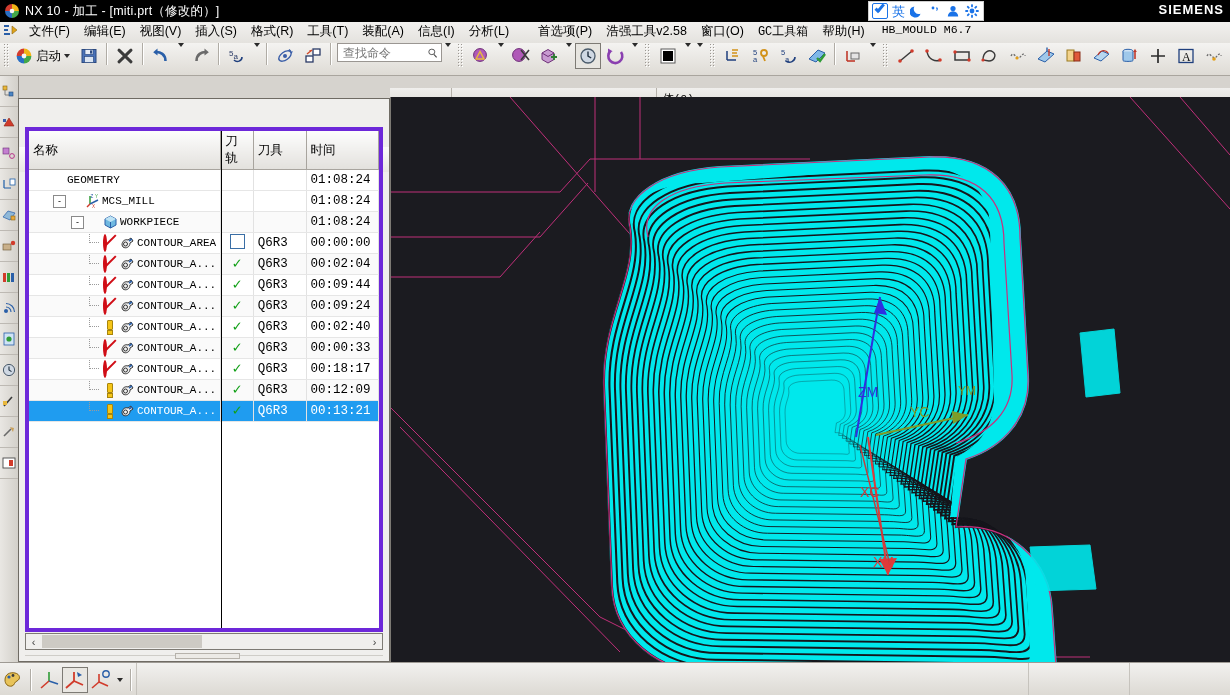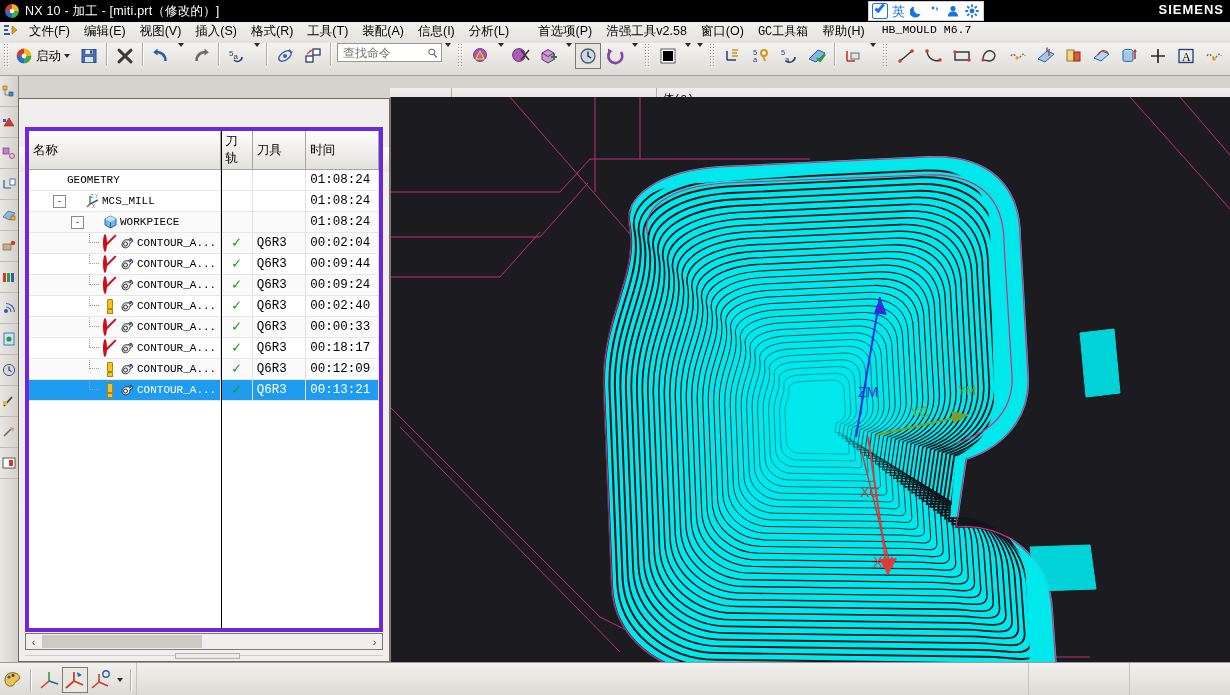--- a/index.html
+++ b/index.html
@@ -657,20 +657,38 @@
                       <path d="M7.5 1 L13 4 L13 10 L7.5 13 L2 10 L2 4Z" fill="#6fb8e0" stroke="#2a5fa8"></path>
                       <path d="M7.5 1 L13 4 L7.5 7 L2 4Z" fill="#bfe4f5"></path>
                       <path d="M7.5 7 L7.5 13" stroke="#2a5fa8"></path>
                     </svg></span>
                   <span class="lbl">WORKPIECE</span>
                 </div>
               </td>
               <td class="c-path"></td>
               <td class="c-tool"></td>
               <td class="c-time">01:08:24</td>
+            </tr>
+            <tr>
+              <td class="c-name">
+                <div class="name-inner">
+                  <span class="ind" style="width:54px"></span>
+                  <span class="dots"></span>
+                  <span class="ic"><span class="ic-deny"></span></span>
+                  <span class="ic"><svg width="15" height="14" viewBox="0 0 15 14">
+                      <path d="M2 9 C2 5 5 3 8 4 L11 2 L13 5 L10 7 C10 11 6 13 3 11Z" fill="#f0f0f0" stroke="#333" stroke-width="1"></path>
+                      <path d="M9 5 L12 3" stroke="#2a5fa8" stroke-width="1.6"></path>
+                      <circle cx="5.5" cy="8" r="2" fill="none" stroke="#333" stroke-width="1"></circle>
+                    </svg></span>
+                  <span class="lbl">CONTOUR_AREA</span>
+                </div>
+              </td>
+              <td class="c-path"><span class="ic-emptybox"></span></td>
+              <td class="c-tool">Q6R3</td>
+              <td class="c-time">00:00:00</td>
             </tr>
             <tr class="alt">
               <td class="c-name">
                 <div class="name-inner">
                   <span class="ind" style="width:54px"></span>
                   <span class="dots"></span>
                   <span class="ic"><span class="ic-deny"></span></span>
                   <span class="ic"><svg width="15" height="14" viewBox="0 0 15 14">
                       <path d="M2 9 C2 5 5 3 8 4 L11 2 L13 5 L10 7 C10 11 6 13 3 11Z" fill="#f0f0f0" stroke="#333" stroke-width="1"></path>
                       <path d="M9 5 L12 3" stroke="#2a5fa8" stroke-width="1.6"></path>

